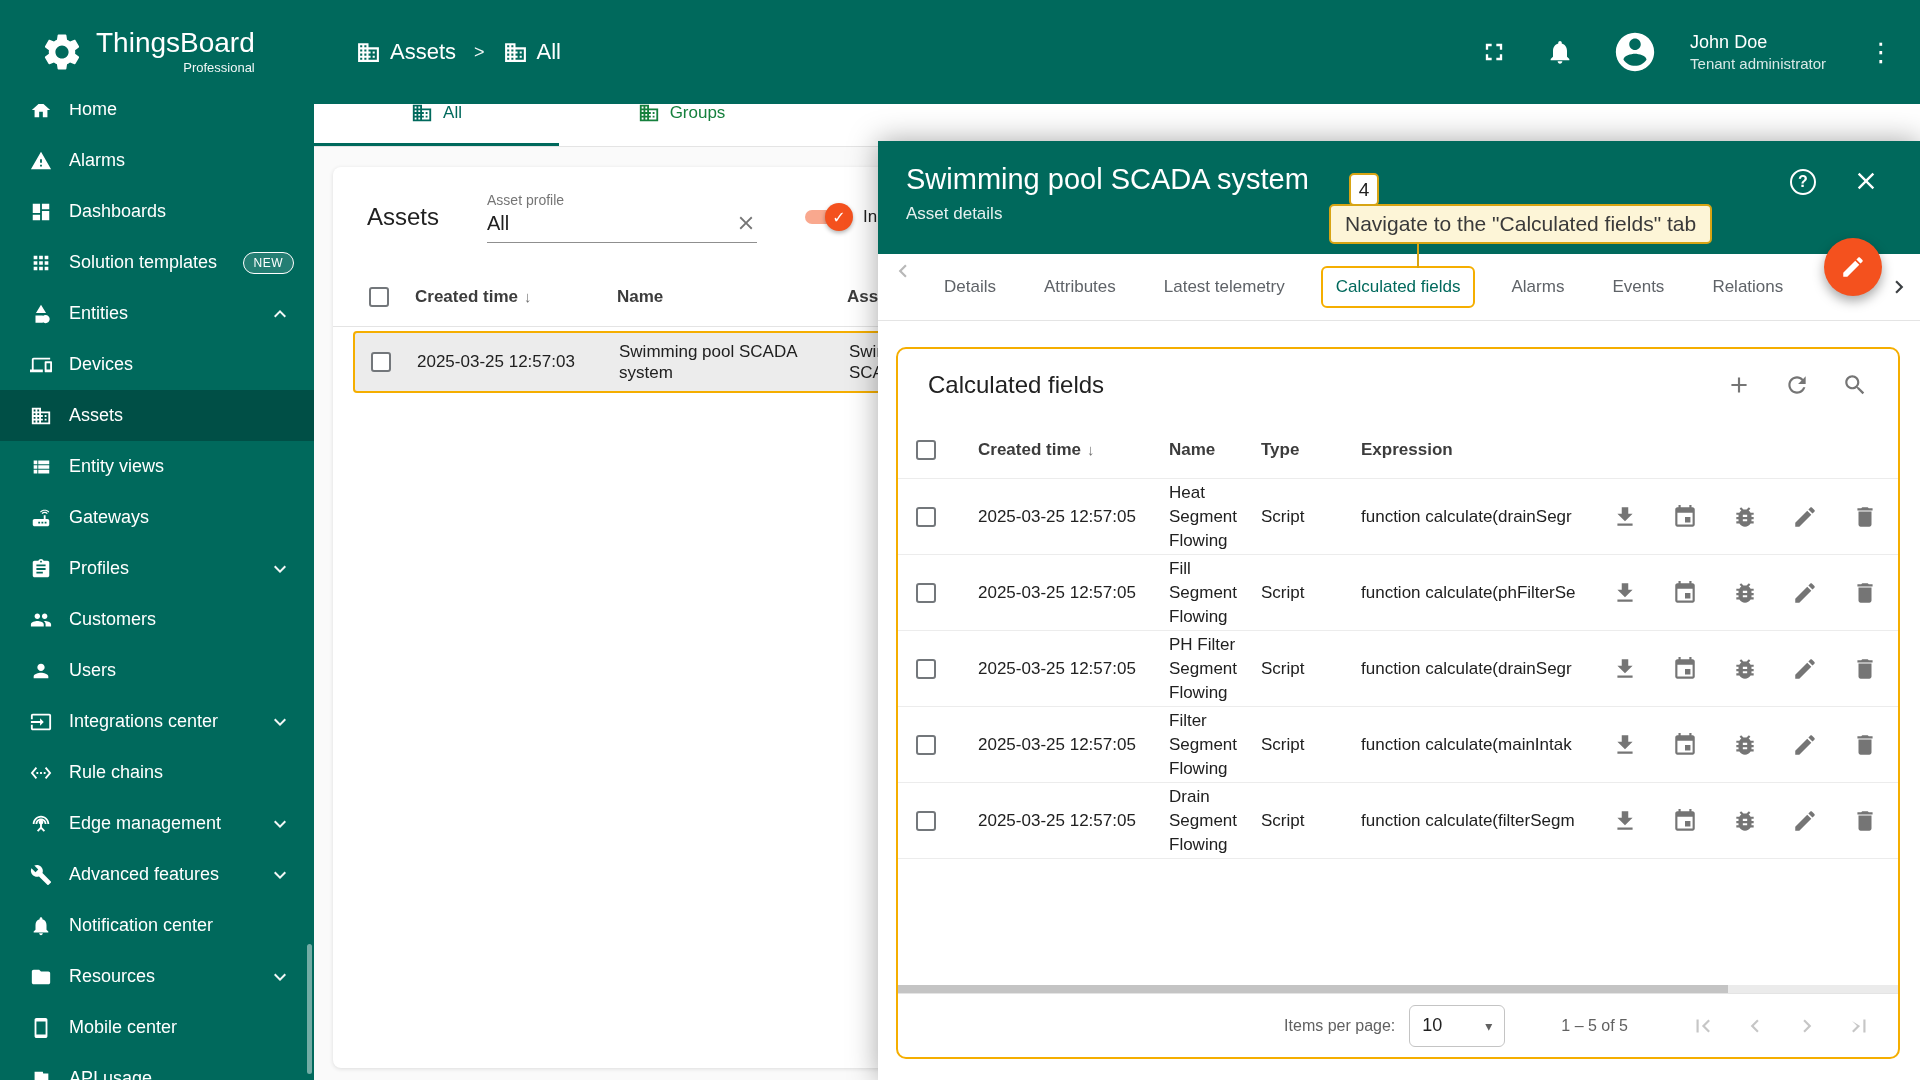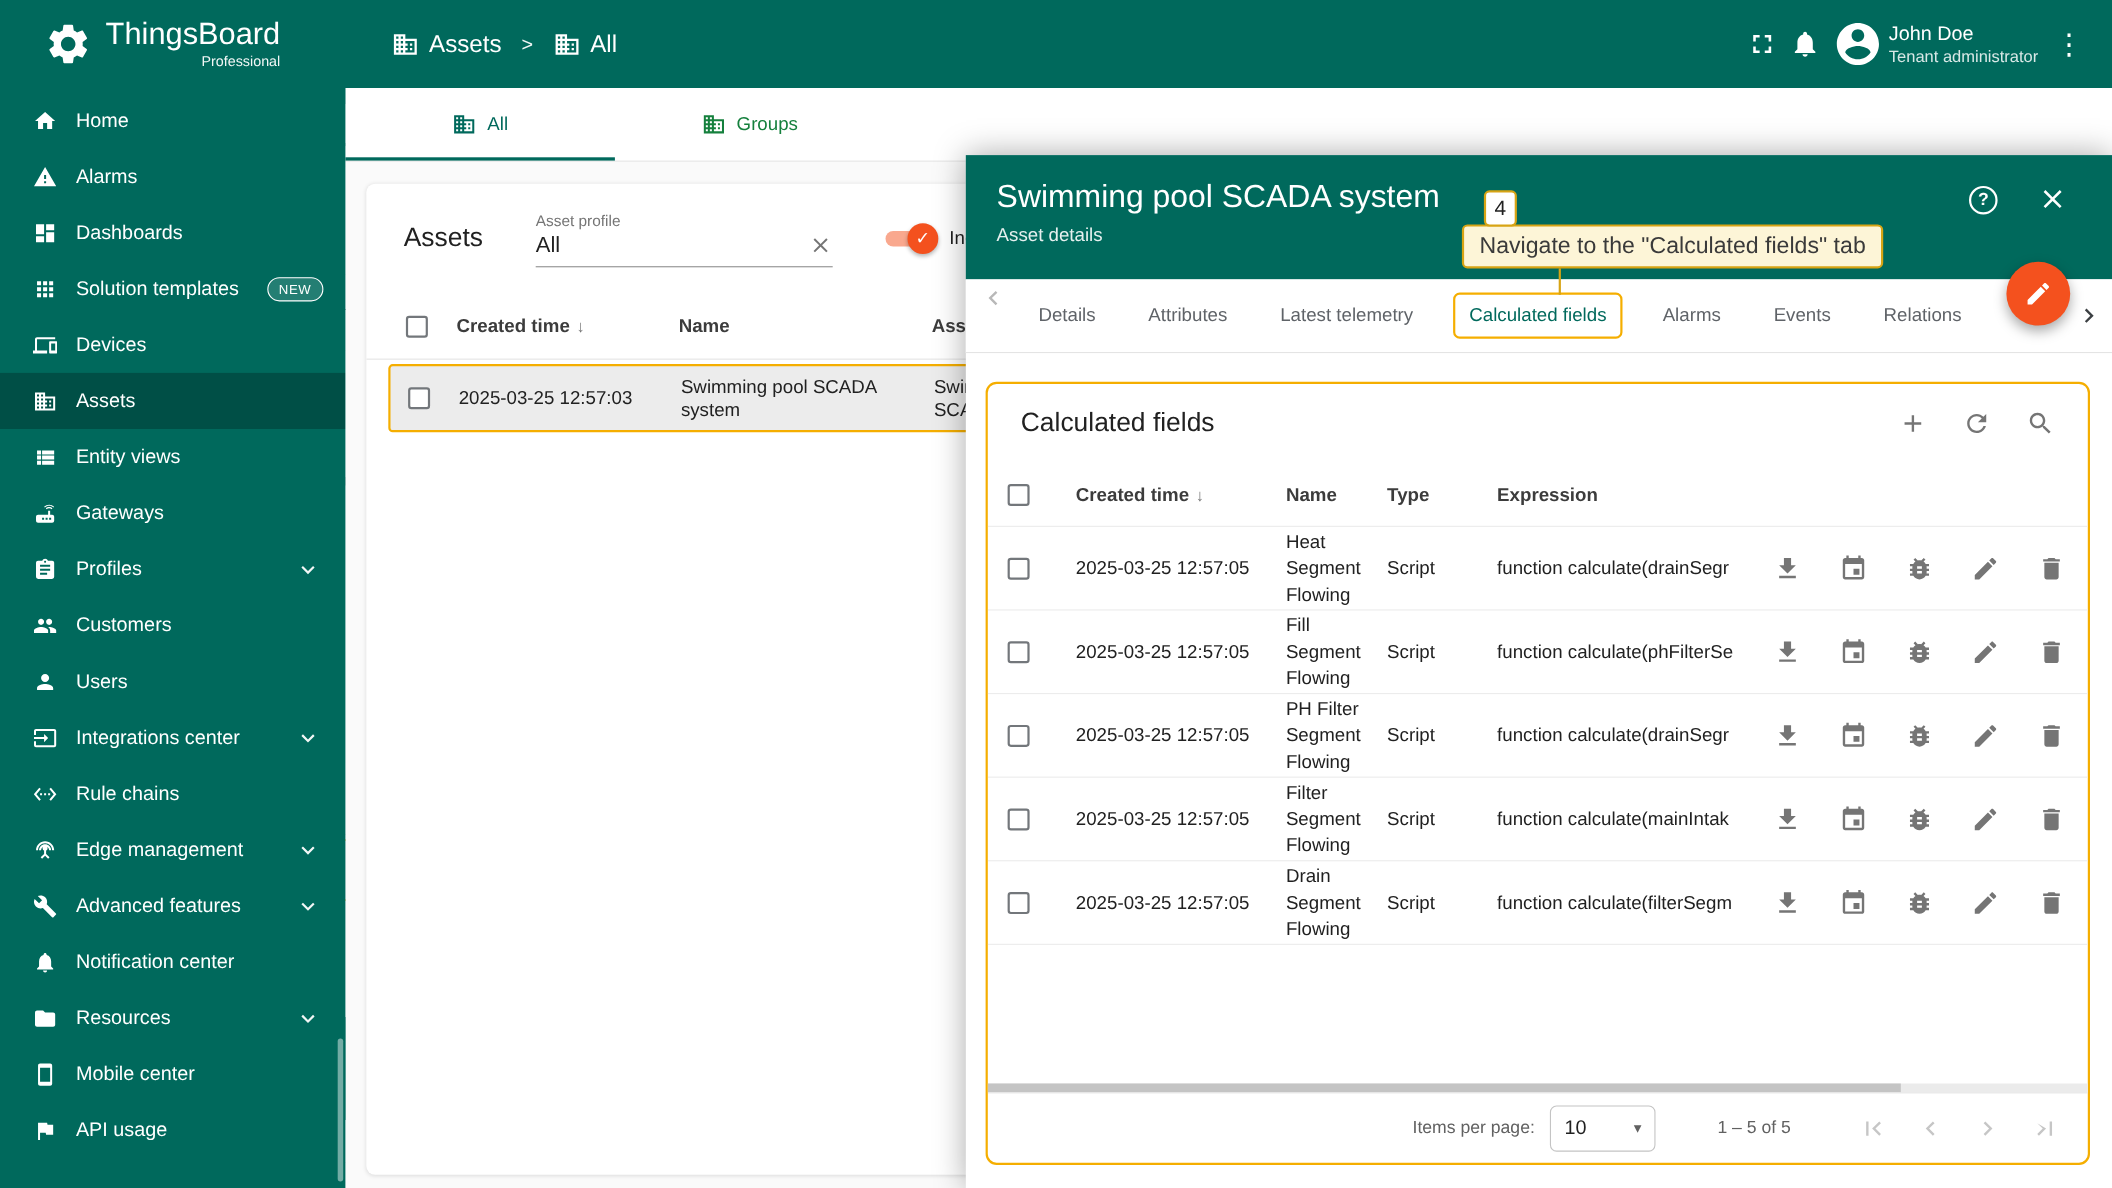--- a/index.html
+++ b/index.html
@@ -10,31 +10,31 @@
     --callout-border:#d7a414;
     --txt:#212121;
     --txt2:#5f6368;
     --line:#e4e4e4;
   }
   *{box-sizing:border-box;margin:0;padding:0}
   html,body{width:1920px;height:1080px;overflow:hidden;background:#fafafa;
     font-family:"Liberation Sans","DejaVu Sans",sans-serif;color:var(--txt)}
   svg{fill:currentColor}
   
-  .topbar{position:fixed;left:0;top:0;right:0;height:80px;background:var(--teal);
+  .topbar{position:fixed;left:0;top:0;right:0;height:104px;background:var(--teal);
     color:#fff;display:flex;align-items:center;z-index:10}
   .logo{width:314px;display:flex;align-items:center;gap:12px;padding-left:40px}
   .logo svg{width:44px;height:44px}
   .logo-title{font-size:28px;font-weight:500;line-height:1}
   .logo-sub{font-size:13px;opacity:.95;text-align:right;margin-top:3px}
   .breadcrumb{display:flex;align-items:center;gap:12px;font-size:22px;margin-left:42px}
   .breadcrumb svg{width:25px;height:25px}
   .crumb{display:flex;align-items:center;gap:9px}
   .crumb-sep{font-size:18px;opacity:.95;margin:0 6px}
-  .top-right{margin-left:auto;display:flex;align-items:center;gap:11px;padding-right:22px}
+  .top-right{margin-left:auto;display:flex;align-items:center;gap:38px;padding-right:22px}
   .tb-ic{width:28px;height:28px;display:block}
   .avatar{width:46px;height:46px}
   .user-meta{line-height:1.3;margin-left:-6px}
   .user-name{font-size:18px}
   .user-role{font-size:15px;opacity:.85}
   .kebab{font-size:26px;line-height:1;padding:0 4px}
   
   .sidebar{position:fixed;left:0;top:80px;bottom:0;width:314px;background:var(--teal);
     color:#fff;overflow:hidden;padding-top:4px;z-index:5}
   .nav-item{height:51px;display:flex;align-items:center;gap:17px;padding-left:30px;
@@ -325,20 +325,29 @@
       </svg>
     <span class="nav-label">Dashboards</span>
   </div>
   <div class="nav-item">
     <svg class="ni">
         <use href="#ic-apps" xlink:href="#ic-apps"></use>
       </svg>
     <span class="nav-label">Solution templates</span>
     <span class="new-badge">NEW</span>
   </div>
+  <div class="nav-item">
+    <svg class="ni">
+        <use href="#ic-cat" xlink:href="#ic-cat"></use>
+      </svg>
+    <span class="nav-label">Entities</span>
+    <svg class="chev up">
+        <use href="#ic-expand" xlink:href="#ic-expand"></use>
+      </svg>
+  </div>
   <div class="nav-item sub">
     <svg class="ni">
         <use href="#ic-dev" xlink:href="#ic-dev"></use>
       </svg>
     <span class="nav-label">Devices</span>
   </div>
   <div class="nav-item sub active">
     <svg class="ni">
         <use href="#ic-domain" xlink:href="#ic-domain"></use>
       </svg>

